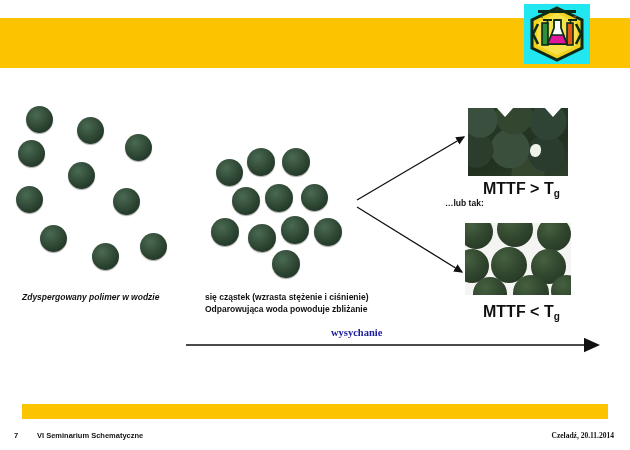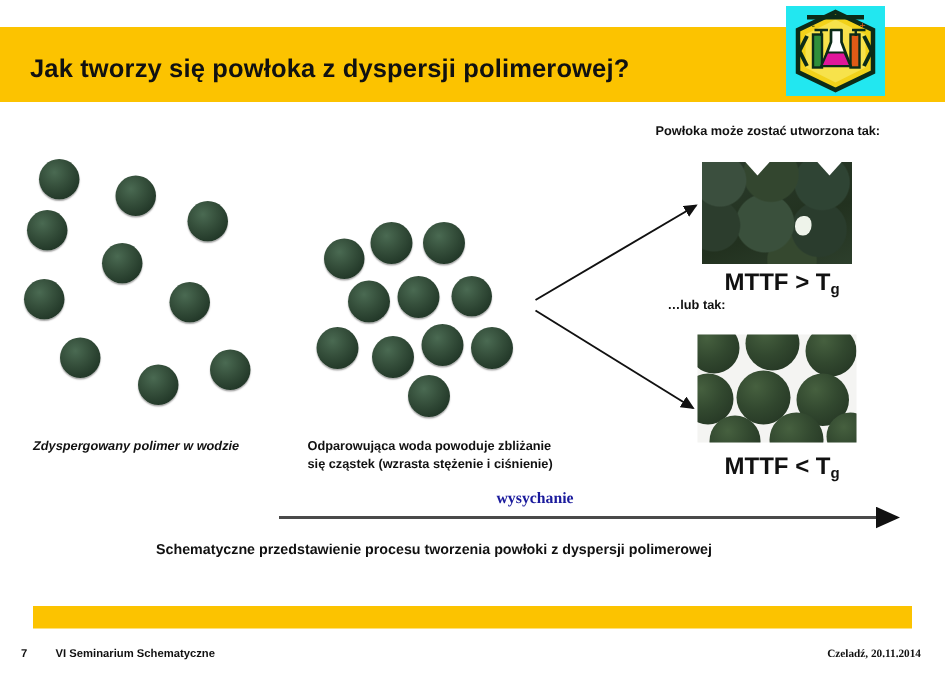--- a/index.html
+++ b/index.html
@@ -91,21 +91,20 @@
   .footer-num{position:absolute;left:14px;top:431px;font-size:7.5px;font-weight:bold;color:#111;}
   .footer-txt{position:absolute;left:37px;top:431px;font-size:7.5px;font-weight:bold;color:#111;}
   .footer-right{position:absolute;right:16px;top:431px;font-size:7.5px;font-weight:bold;color:#111;font-family:Liberation Serif, serif;}
 </style>
 </head>
 <body>
 
 <div id="slide">
 
   <div class="title-bar"></div>
-  <div class="title-text">Jak tworzy się powłoka z dyspersji polimerowej?</div>
 
   <div class="logo">
     <svg width="66" height="60" viewBox="0 0 66 60">
       <polygon points="33,4 58,16 58,44 33,56 8,44 8,16" fill="#F2D21A" stroke="#0b2b18" stroke-width="3"></polygon>
       <polygon points="33,9 53,19 53,41 33,51 13,41 13,19" fill="#F7E24B" stroke="none"></polygon>
       <rect x="14" y="6" width="38" height="3" fill="#0b2b18"></rect>
       <path d="M14 20 L9 30 L14 40" fill="none" stroke="#0b2b18" stroke-width="2.6"></path>
       <path d="M52 20 L57 30 L52 40" fill="none" stroke="#0b2b18" stroke-width="2.6"></path>
       <rect x="18" y="19" width="6" height="22" fill="#2f8f3a" stroke="#0b2b18" stroke-width="1.6"></rect>
       <rect x="43" y="19" width="6" height="22" fill="#E05A16" stroke="#0b2b18" stroke-width="1.6"></rect>
@@ -170,37 +169,35 @@
       </marker>
       <marker id="ah2" markerWidth="8" markerHeight="8" refX="7" refY="3.6" orient="auto">
         <path d="M0,0 L8,3.6 L0,7.2 z" fill="#111"></path>
       </marker>
     </defs>
     <line x1="357" y1="200" x2="464" y2="137" stroke="#111" stroke-width="1.3" marker-end="url(#ah)"></line>
     <line x1="357" y1="207" x2="462" y2="272" stroke="#111" stroke-width="1.3" marker-end="url(#ah)"></line>
     <line x1="186" y1="345" x2="598" y2="345" stroke="#4a4a4a" stroke-width="2" marker-end="url(#ah2)"></line>
   </svg>
 
-  <div class="lbl cap-top">Powłoka może zostać utworzona tak:</div>
   <div class="lbl cap-lub">…lub tak:</div>
 
   <div class="mttf mttf-1" style="position:absolute;">
     <span>MTTF &gt; T</span><sub>g</sub>
   </div>
   <div class="mttf mttf-2" style="position:absolute;">
     <span>MTTF &lt; T</span><sub>g</sub>
   </div>
 
   <div class="lbl lbl-small cap-left">Zdyspergowany polimer w wodzie</div>
   <div class="lbl lbl-small cap-mid">
+    <div>się cząstek (wzrasta stężenie i ciśnienie)</div>
     <div>Odparowująca woda powoduje zbliżanie</div>
-    <div>się cząstek (wzrasta stężenie i ciśnienie)</div>
   </div>
 
   <div class="lbl wysych">wysychanie</div>
-  <div class="lbl bottom-cap">Schematyczne przedstawienie procesu tworzenia powłoki z dyspersji polimerowej</div>
 
   <div class="footer-bar"></div>
   <div class="footer-num">7</div>
   <div class="footer-txt">VI Seminarium Schematyczne</div>
   <div class="footer-right">Czeladź, 20.11.2014</div>
 
 </div>
 
 </body></html>

